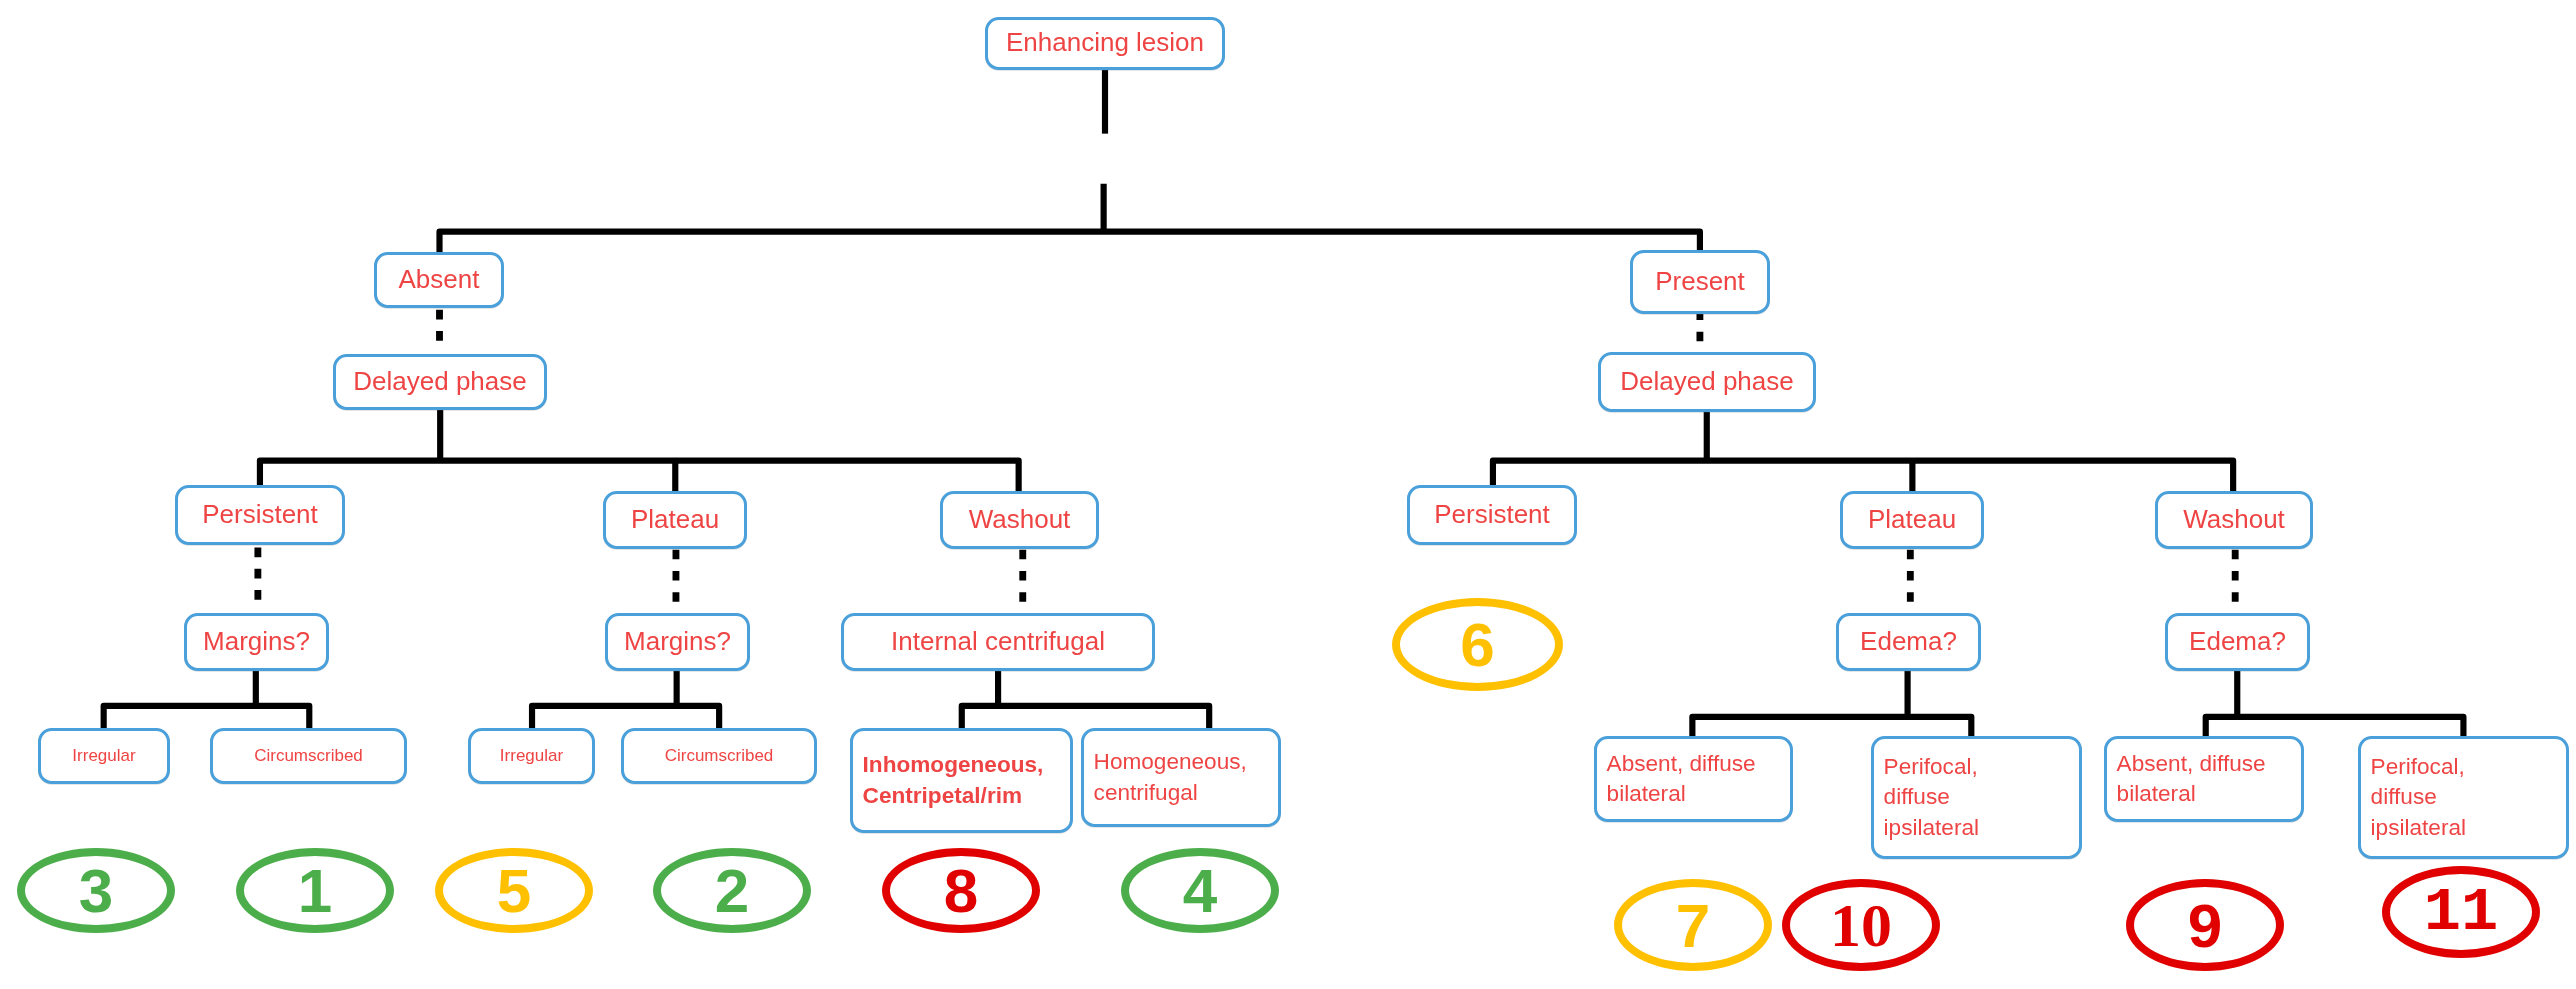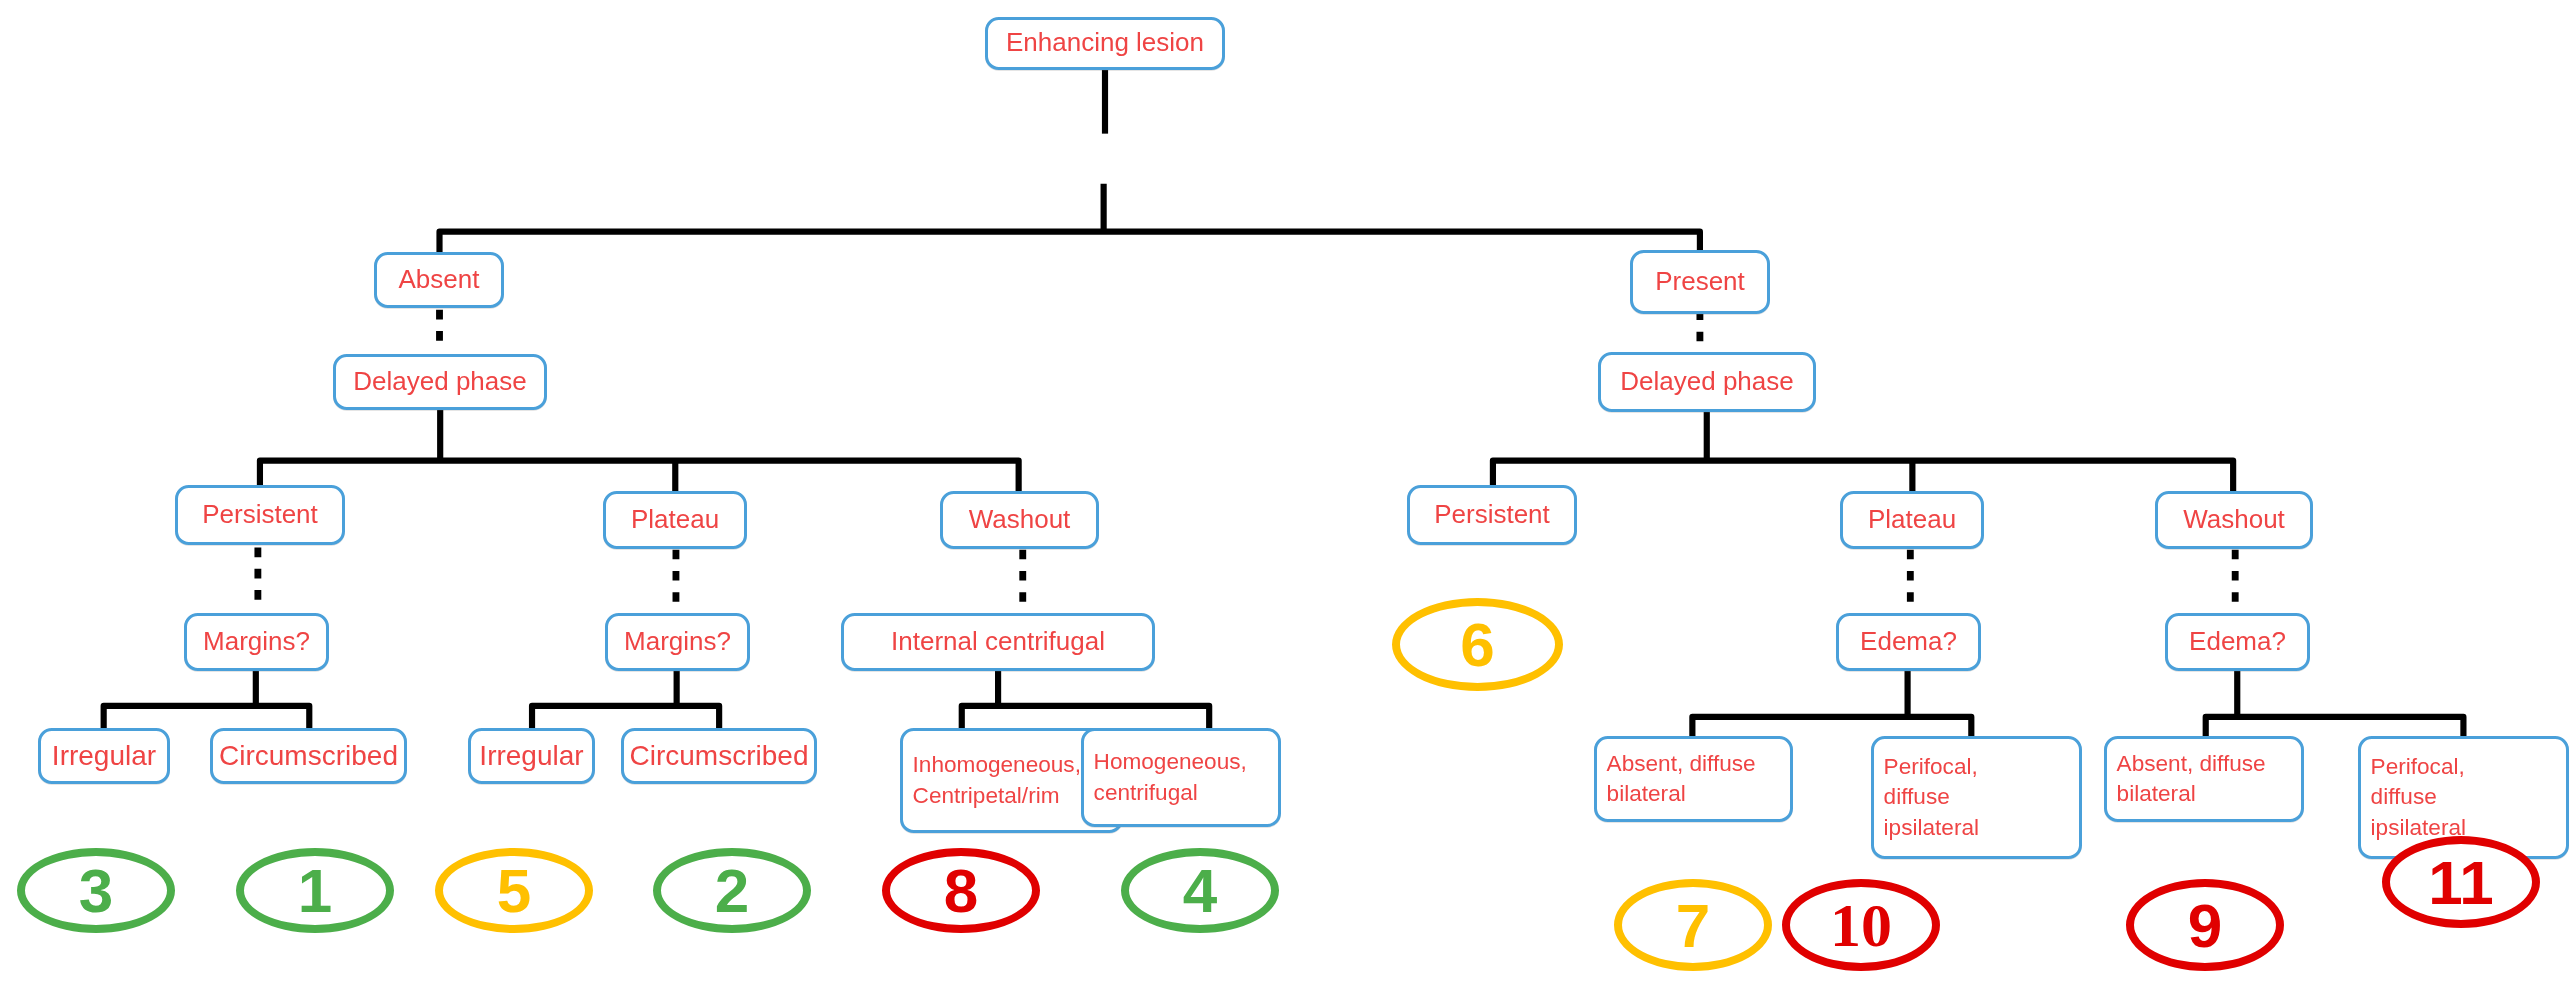--- a/index.html
+++ b/index.html
@@ -16,21 +16,21 @@
   .node{
     position:absolute;box-sizing:border-box;
     background:#ffffff;
     border:3.4px solid var(--c-blue,#4aa0da);
     border-radius:13.7px;
     display:flex;align-items:center;justify-content:center;
     font-size:26px;color:#ef4444;
     text-align:center;line-height:1.2;
     box-shadow:0 0.7px 0 rgba(120,120,120,.25);
   }
-  .node.leaf{font-size:28px;}
+  .node.leaf{font-size:17px;}
   .node.multi{
     font-size:22.6px;justify-content:flex-start;text-align:left;
     padding:6.9px 9.6px;white-space:pre-line;line-height:1.34;
   }
   .score{
     position:absolute;box-sizing:border-box;
     background:#ffffff;border-radius:50%;
     display:flex;align-items:center;justify-content:center;
     font-weight:700;font-size:62px;
     border:8.2px solid #888;color:#888;
@@ -84,21 +84,21 @@
   <div class="node" style="left:184px;top:613px;width:145px;height:58px;">Margins?</div>
   <div class="node" style="left:605px;top:613px;width:145px;height:58px;">Margins?</div>
   <div class="node" style="left:841px;top:613px;width:314px;height:58px;">Internal centrifugal</div>
   <div class="node" style="left:1836px;top:613px;width:145px;height:58px;">Edema?</div>
   <div class="node" style="left:2165px;top:613px;width:145px;height:58px;">Edema?</div>
 
   <div class="node leaf" style="left:38px;top:728px;width:132px;height:56px;">Irregular</div>
   <div class="node leaf" style="left:210px;top:728px;width:197px;height:56px;">Circumscribed</div>
   <div class="node leaf" style="left:468px;top:728px;width:127px;height:56px;">Irregular</div>
   <div class="node leaf" style="left:621px;top:728px;width:196px;height:56px;">Circumscribed</div>
-  <div class="node multi" style="left:900px;top:728px;width:223px;height:105px;">Inhomogeneous,
+  <div class="node multi" style="left:850px;top:728px;width:223px;height:105px;font-weight:bold;">Inhomogeneous,
 Centripetal/rim</div>
   <div class="node multi" style="left:1081px;top:728px;width:200px;height:99px;">Homogeneous,
 centrifugal</div>
 
   <div class="node multi" style="left:1594px;top:736px;width:199px;height:86px;">Absent, diffuse
 bilateral</div>
   <div class="node multi" style="left:1871px;top:736px;width:211px;height:123px;">Perifocal,
 diffuse
 ipsilateral</div>
   <div class="node multi" style="left:2104px;top:736px;width:200px;height:86px;">Absent, diffuse
@@ -132,18 +132,18 @@
 
   <div class="score amber" style="left:1614px;top:879px;width:158px;height:92px;">
       <span>7</span>
     </div>
   <div class="score red" style="left:1782px;top:879px;width:158px;height:92px;font-family:Liberation Serif, serif;">
       <span>10</span>
     </div>
   <div class="score red" style="left:2126px;top:879px;width:158px;height:92px;">
       <span>9</span>
     </div>
-  <div class="score red" style="left:2382px;top:836px;width:158px;height:92px;">
+  <div class="score red" style="left:2382px;top:866px;width:158px;height:92px;font-family:Liberation Mono, monospace;">
       <span>11</span>
     </div>
 
 </div>
 
 
 </body></html>

